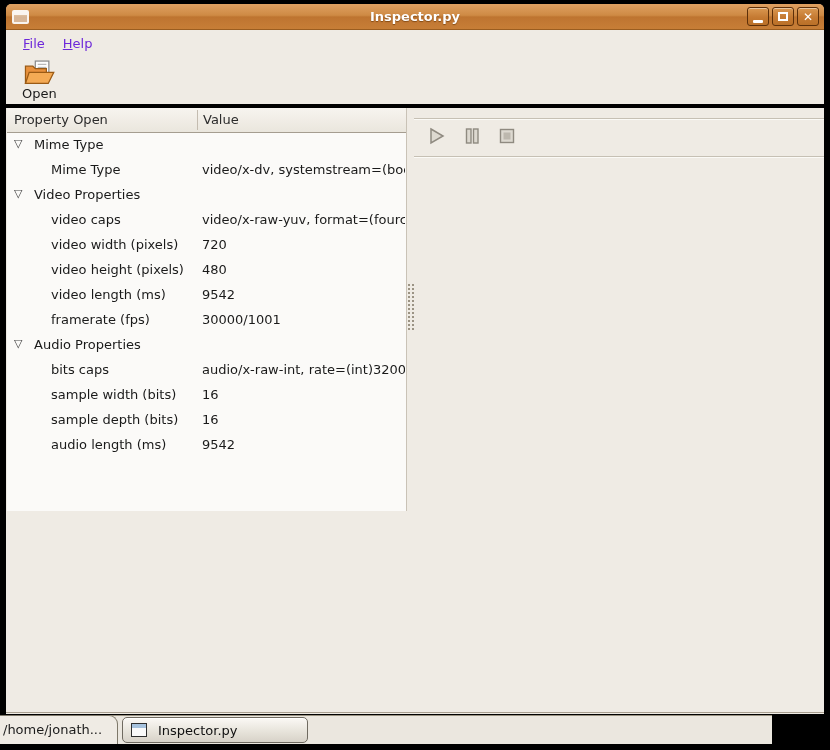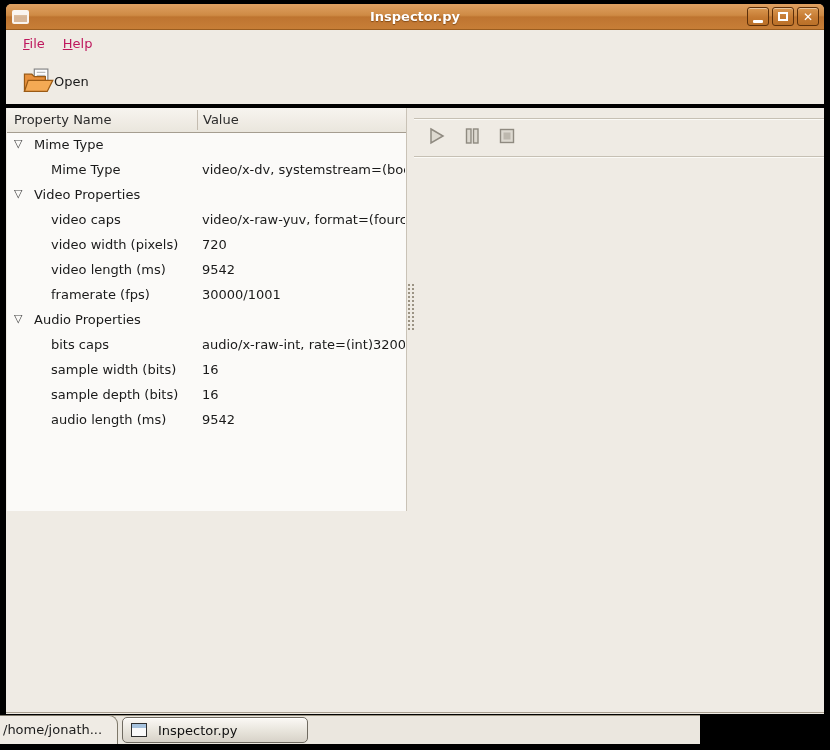--- a/index.html
+++ b/index.html
@@ -24,27 +24,27 @@
   .ctrl-btn { width:22px; height:19px; border:1px solid #5E3009; border-radius:3px;
               background:linear-gradient(#DA9851 0%, #C57A32 55%, #BA7028 100%);
               box-shadow:inset 0 1px 0 rgba(255,255,255,.45);
               display:flex; align-items:center; justify-content:center; }
   .glyph-min { width:10px; height:3px; background:#fff; margin-top:9px; border-radius:1px; }
   .glyph-max { width:10px; height:9px; border:2px solid #fff; }
   .glyph-close { color:#fff; font-size:12px; font-weight:bold; line-height:1; }
 
   
   .menubar { height:26px; display:flex; align-items:center; padding-left:8px;
-             background:#EFEBE4; font-size:13px; color:#be185d; }
+             background:#EFEBE4; font-size:13px; color:#6d28d9; }
   .menu-item { padding:4px 9px; }
   .menu-item u { text-decoration:underline; }
 
   
   .toolbar { height:48px; padding:2px 0 0 10px; display:flex; }
-  .tool-open { display:flex; align-items:center;
+  .tool-open { display:flex; flex-direction:column; align-items:center;
                padding:2px 6px; font-size:13px; color:#1a1a1a; }
   .tool-open svg { display:block; }
 
   
   .content { position:absolute; left:0; top:100px; width:818px; height:407px; }
   .content-topband { position:absolute; left:0; top:0; width:100%; height:4px; background:#000; }
 
   .tree { position:absolute; left:1px; top:4px; width:400px; height:403px;
           background:#FBFAF8; overflow:hidden; font-size:13px; color:#1a1a1a;
           border-right:1px solid #C9C2B6; }
@@ -99,21 +99,21 @@
   .pb-btn { width:22px; height:22px; display:flex; align-items:center; justify-content:center; }
 
   .handle-h { position:absolute; left:0; top:507px; width:818px; height:7px; background:#EFEBE4; }
   .grip-h { position:absolute; left:381px; top:0; width:56px; height:8px;
             background-image:radial-gradient(circle at 1px 1px, #9B9384 1px, transparent 1.4px);
             background-size:4px 4px; }
   .bottom-pane { position:absolute; left:0; top:514px; width:818px; height:195px;
                  background:#EFEBE4; border-bottom:1px solid #A89F90; }
 
   
-  .taskbar { position:absolute; left:0; top:715px; width:700px; height:29px;
+  .taskbar { position:absolute; left:0; top:715px; width:772px; height:29px;
              background:#EBE7DF; border-top:1px solid #989180; }
   .path-item { position:absolute; left:0; top:-1px; width:118px; height:29px;
                background:#EFEBE4; border-top:1px solid #7E7869;
                border-right:1px solid #7E7869; border-radius:0 9px 0 0;
                font-size:13px; color:#1a1a1a; line-height:27px; padding-left:3px;
                white-space:nowrap; overflow:hidden; }
   .task-btn { position:absolute; left:122px; top:1px; width:186px; height:26px;
               border:1px solid #6F6A60; border-radius:5px;
               background:linear-gradient(#FBF9F5, #E6E2D9 60%, #D7D2C8);
               box-shadow:inset 0 1px 0 #fff;
@@ -158,21 +158,21 @@
       </svg>
       <span>Open</span>
     </div>
   </div>
 
   <div class="content">
     <div class="content-topband"></div>
 
     <div class="tree">
       <div class="tree-header">
-        <span class="th-cell th-name">Property Name</span>
+        <span class="th-cell th-name">Property Open</span>
         <span class="th-split"></span>
         <span class="th-cell th-value">Value</span>
       </div>
       <div>
           <div class="tree-row parent">
             <span class="expander">▽</span>
             <span class="row-label">Mime Type</span>
             <span class="row-value"></span>
           </div>
           <div class="tree-row child">
@@ -187,20 +187,25 @@
           </div>
           <div class="tree-row child">
             <span class="expander"></span>
             <span class="row-label">video caps</span>
             <span class="row-value">video/x-raw-yuv, format=(fourcc)</span>
           </div>
           <div class="tree-row child">
             <span class="expander"></span>
             <span class="row-label">video width (pixels)</span>
             <span class="row-value">720</span>
+          </div>
+          <div class="tree-row child">
+            <span class="expander"></span>
+            <span class="row-label">video height (pixels)</span>
+            <span class="row-value">480</span>
           </div>
           <div class="tree-row child">
             <span class="expander"></span>
             <span class="row-label">video length (ms)</span>
             <span class="row-value">9542</span>
           </div>
           <div class="tree-row child">
             <span class="expander"></span>
             <span class="row-label">framerate (fps)</span>
             <span class="row-value">30000/1001</span>

